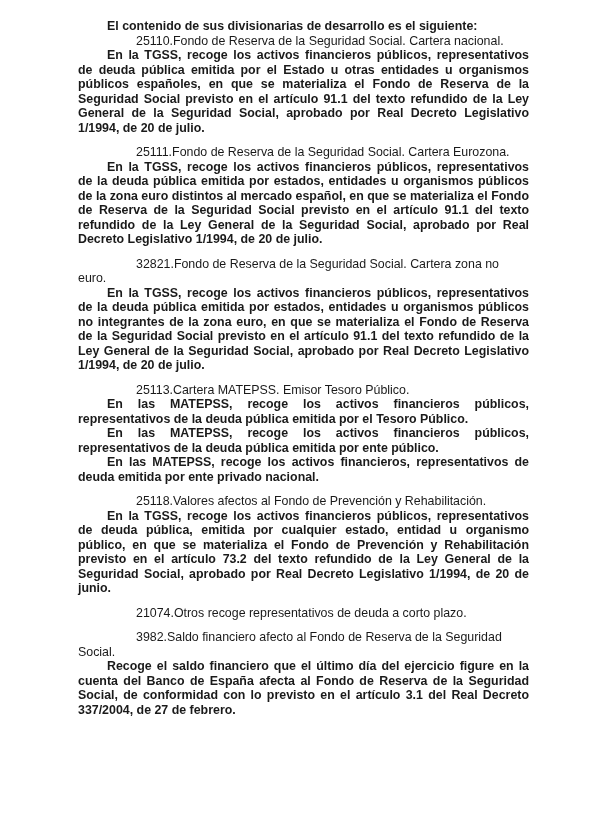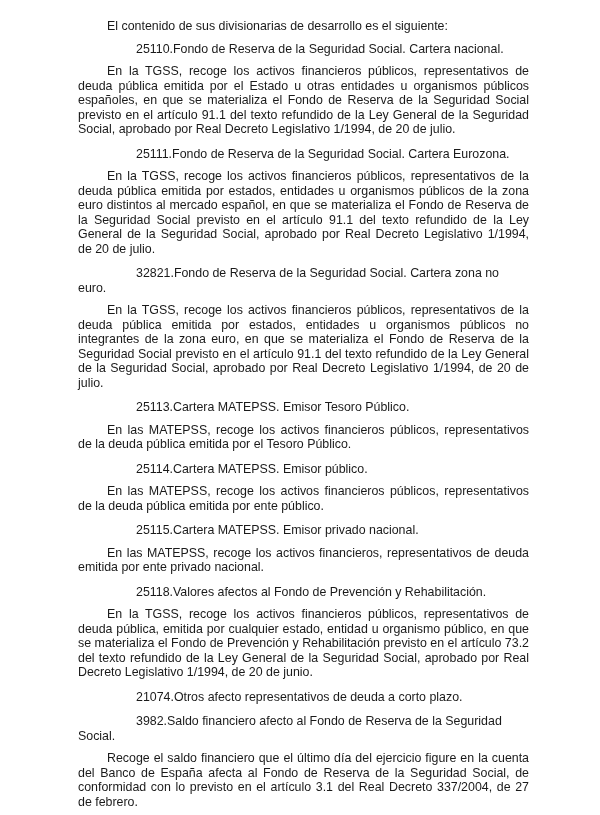--- a/index.html
+++ b/index.html
@@ -7,25 +7,25 @@
   .page {
     position: absolute;
     left: 78px;
     top: 19px;
     width: 451px;
     font-family: "Liberation Sans", sans-serif;
     font-size: 12.4px;
     line-height: 14.5px;
     color: #1a1a1a;
   }
-  .p { margin: 0; text-align: justify; text-indent: 29px; }
+  .p { margin: 0; text-align: justify; text-indent: 29px; font-weight: bold; }
   .heading { margin: 0; text-indent: 29px; }
   .heading .code { display: inline-block; min-width: 40px; }
   .heading .code.short { min-width: 32px; }
-  .gap-md { margin-top: 8px; }
+  .gap-md { margin-top: 0; }
   .gap-lg { margin-top: 10px; }
 </style>
 </head>
 <body>
 
 <div class="page">
   <p class="p">El contenido de sus divisionarias de desarrollo es el siguiente:</p>
 
   <p class="heading gap-md">
     <span class="code">25110.</span><span>Fondo de Reserva de la Seguridad Social. Cartera nacional.</span>
@@ -40,37 +40,31 @@
   <p class="heading gap-lg">
     <span class="code">32821.</span><span>Fondo de Reserva de la Seguridad Social. Cartera zona no euro.</span>
   </p>
   <p class="p gap-md">En la TGSS, recoge los activos financieros públicos, representativos de la deuda pública emitida por estados, entidades u organismos públicos no integrantes de la zona euro, en que se materializa el Fondo de Reserva de la Seguridad Social previsto en el artículo 91.1 del texto refundido de la Ley General de la Seguridad Social, aprobado por Real Decreto Legislativo 1/1994, de 20 de julio.</p>
 
   <p class="heading gap-lg">
     <span class="code">25113.</span><span>Cartera MATEPSS. Emisor Tesoro Público.</span>
   </p>
   <p class="p gap-md">En las MATEPSS, recoge los activos financieros públicos, representativos de la deuda pública emitida por el Tesoro Público.</p>
 
-  <p class="heading gap-lg">
-    <span class="code">25114.</span><span>Cartera MATEPSS. Emisor público.</span>
-  </p>
   <p class="p gap-md">En las MATEPSS, recoge los activos financieros públicos, representativos de la deuda pública emitida por ente público.</p>
 
-  <p class="heading gap-lg">
-    <span class="code">25115.</span><span>Cartera MATEPSS. Emisor privado nacional.</span>
-  </p>
   <p class="p gap-md">En las MATEPSS, recoge los activos financieros, representativos de deuda emitida por ente privado nacional.</p>
 
   <p class="heading gap-lg">
     <span class="code">25118.</span><span>Valores afectos al Fondo de Prevención y Rehabilitación.</span>
   </p>
   <p class="p gap-md">En la TGSS, recoge los activos financieros públicos, representativos de deuda pública, emitida por cualquier estado, entidad u organismo público, en que se materializa el Fondo de Prevención y Rehabilitación previsto en el artículo 73.2 del texto refundido de la Ley General de la Seguridad Social, aprobado por Real Decreto Legislativo 1/1994, de 20 de junio.</p>
 
   <p class="heading gap-lg">
-    <span class="code">21074.</span><span>Otros afecto representativos de deuda a corto plazo.</span>
+    <span class="code">21074.</span><span>Otros recoge representativos de deuda a corto plazo.</span>
   </p>
 
   <p class="heading gap-lg">
     <span class="code short">3982.</span><span>Saldo financiero afecto al Fondo de Reserva de la Seguridad Social.</span>
   </p>
   <p class="p gap-md">Recoge el saldo financiero que el último día del ejercicio figure en la cuenta del Banco de España afecta al Fondo de Reserva de la Seguridad Social, de conformidad con lo previsto en el artículo 3.1 del Real Decreto 337/2004, de 27 de febrero.</p>
 
 </div>
 
 </body></html>

